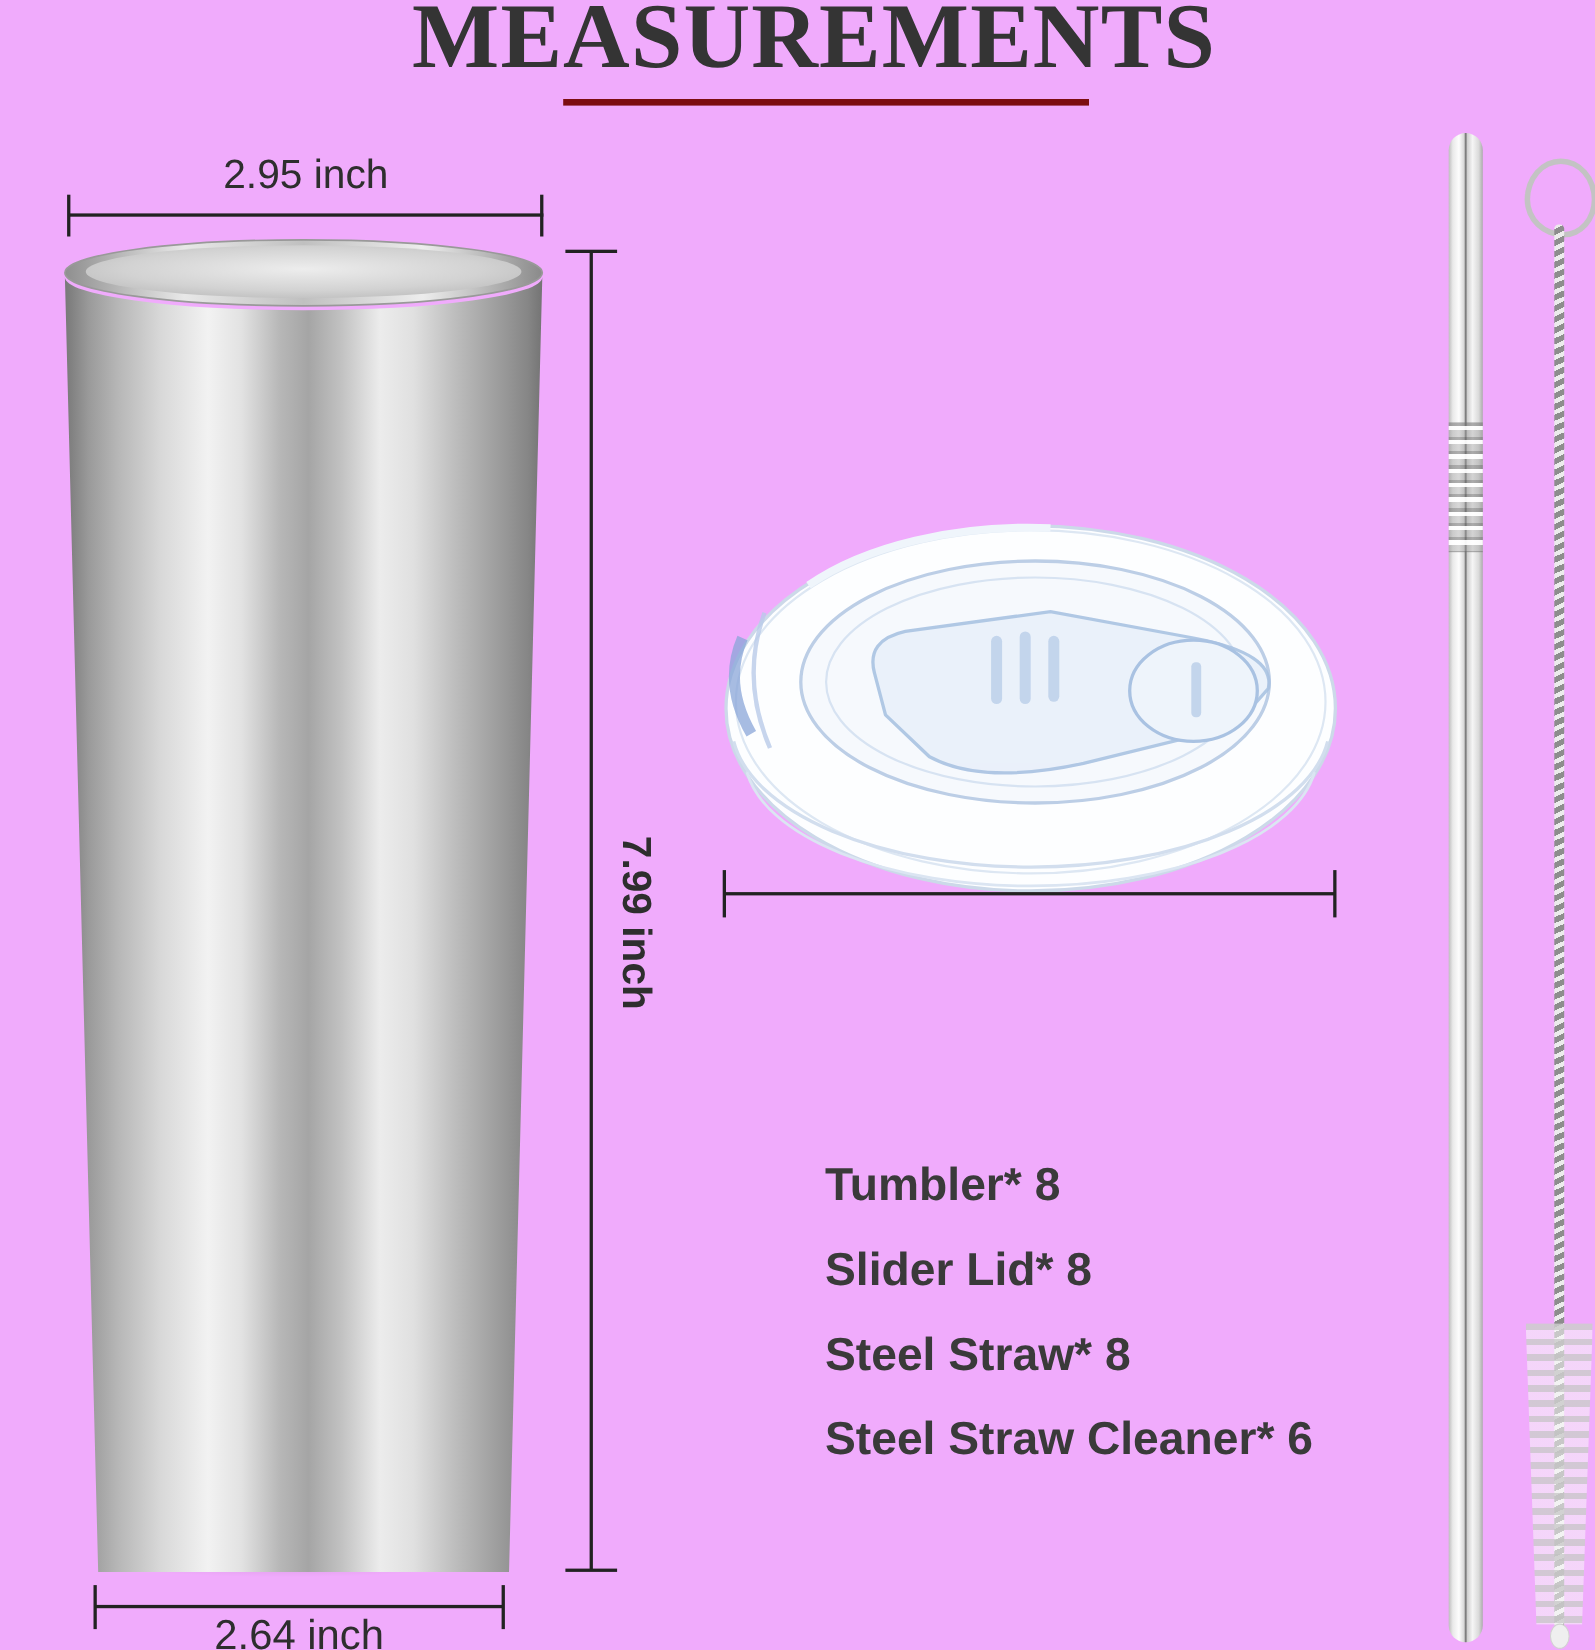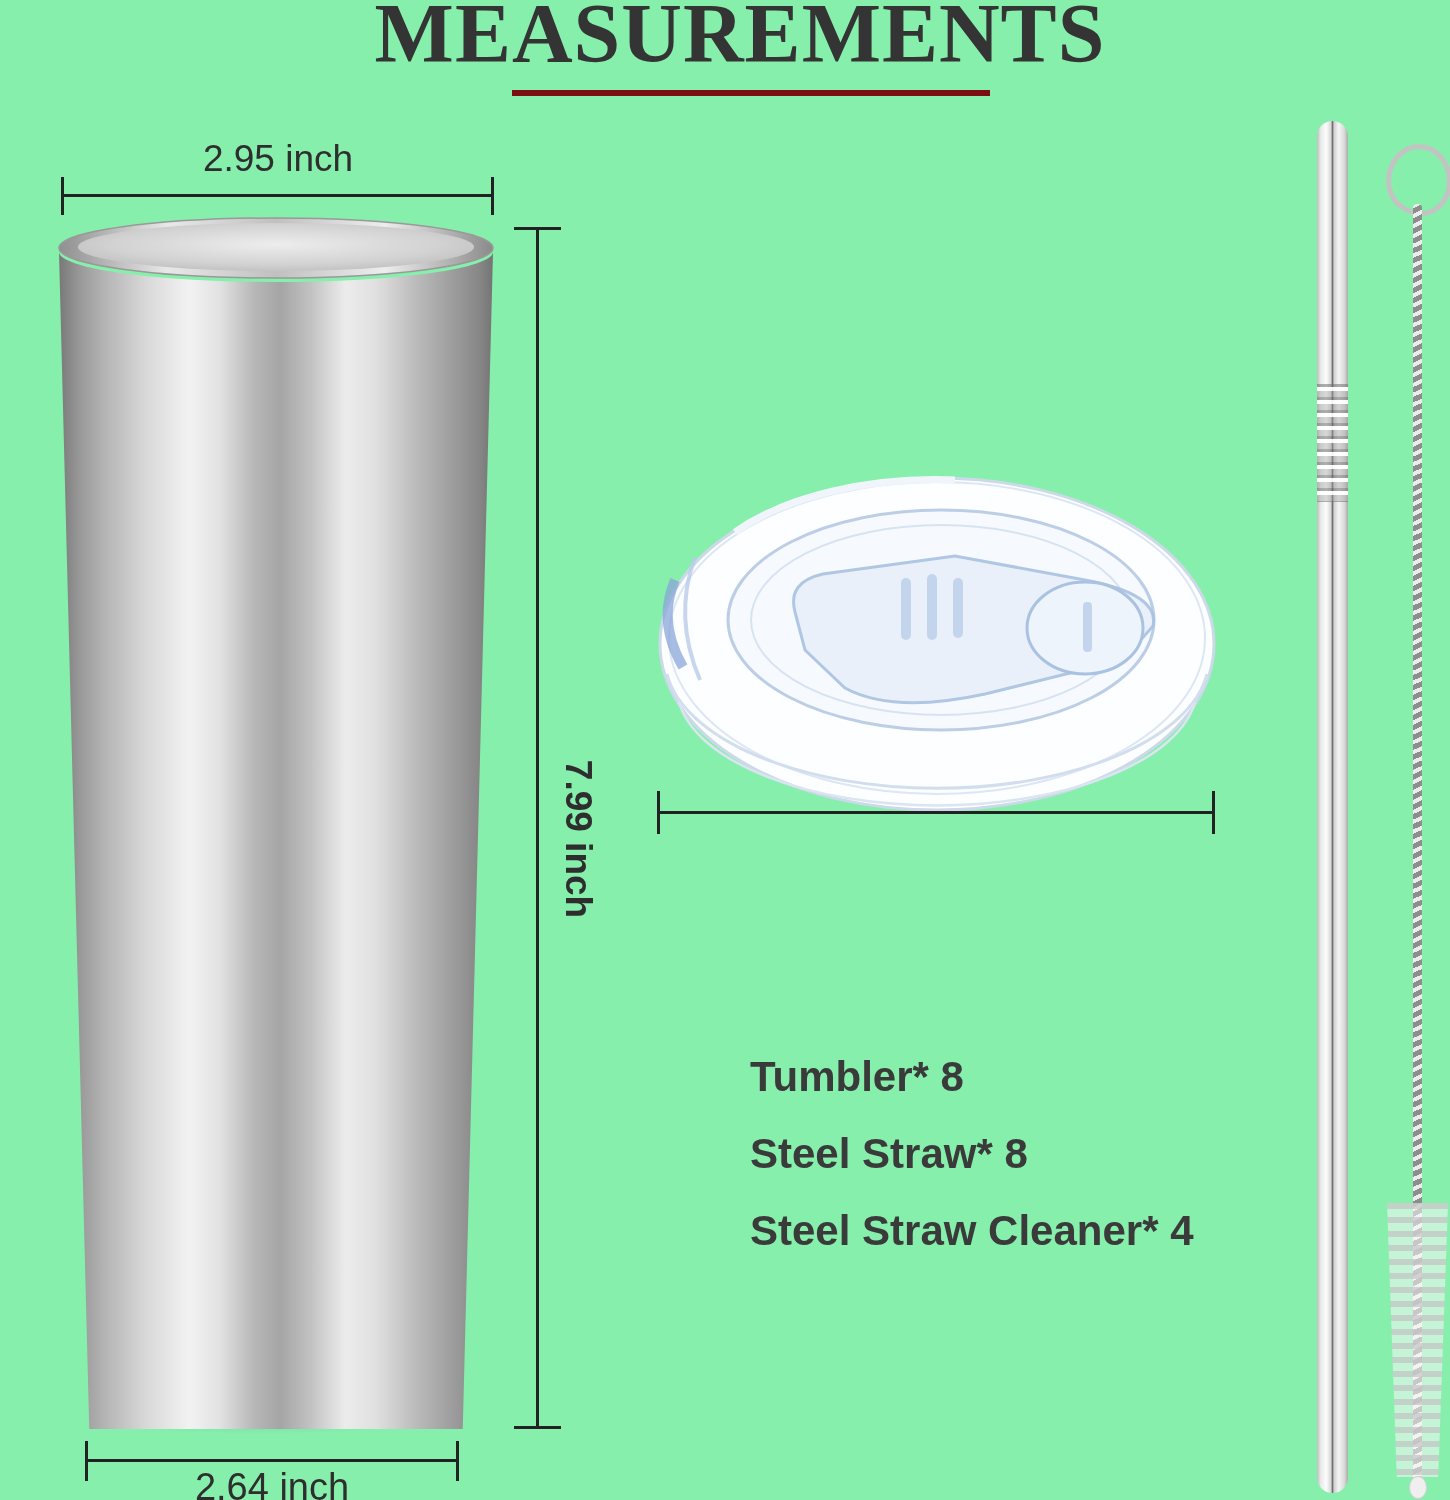--- a/index.html
+++ b/index.html
@@ -1,16 +1,16 @@
 <!DOCTYPE html>
 <html><head>
 <meta charset="utf-8">
 <style>
   html,body{margin:0;padding:0;background:#ffffff;}
-  #stage{position:relative;width:1450px;height:1500px;background:#86efac;overflow:hidden;
+  #stage{position:relative;width:1450px;height:1500px;background:#f0abfc;overflow:hidden;
          font-family:"Liberation Sans", sans-serif;}
 
   
   .title{position:absolute;top:-12px;left:0;width:1450px;text-align:center;text-indent:30px;
          font-family:"Liberation Serif", serif;font-weight:bold;font-size:84px;line-height:1.1;
          color:#343434;letter-spacing:1px;}
   .title-underline{position:absolute;left:512px;top:90px;width:478px;height:6px;background:#7c0d10;}
 
   
   .dim-line-h{position:absolute;height:3px;background:#222222;}
@@ -135,22 +135,23 @@
   <div class="dim-tick-v" style="left:657px;top:791px;height:43px;"></div>
   <div class="dim-tick-v" style="left:1212px;top:791px;height:43px;"></div>
 
   <div class="dim-line-h" style="left:86px;top:1459px;width:372px;"></div>
   <div class="dim-tick-v" style="left:85px;top:1441px;height:40px;"></div>
   <div class="dim-tick-v" style="left:456px;top:1441px;height:40px;"></div>
   <div class="dim-label" style="left:86px;top:1466px;width:372px;font-size:38px;">2.64 inch</div>
 
   <div class="contents">
     <div class="item">Tumbler* 8</div>
+    <div class="item">Slider Lid* 8</div>
     <div class="item">Steel Straw* 8</div>
-    <div class="item">Steel Straw Cleaner* 4</div>
+    <div class="item">Steel Straw Cleaner* 6</div>
   </div>
 
   <div class="straw"></div>
   <div class="straw-ridges"></div>
 
   <div class="brush-loop"></div>
   <div class="brush-wire"></div>
   <div class="brush-bristles"></div>
   <div class="brush-tip"></div>
 

